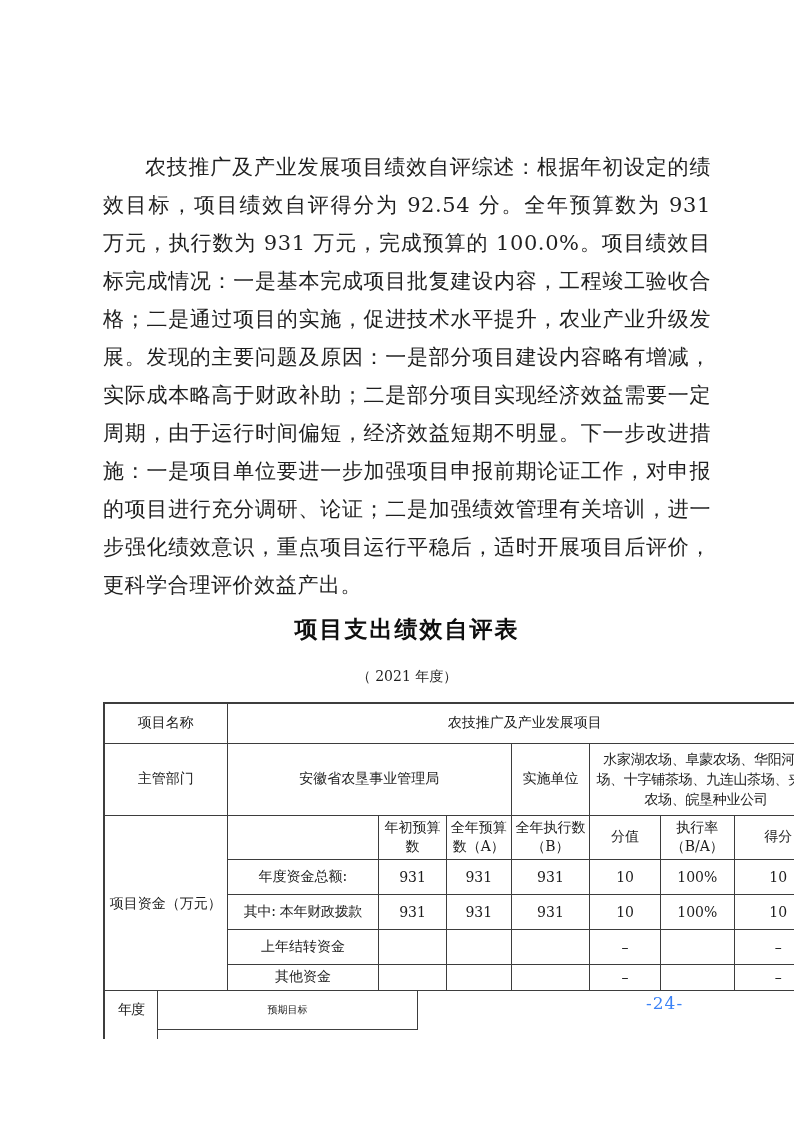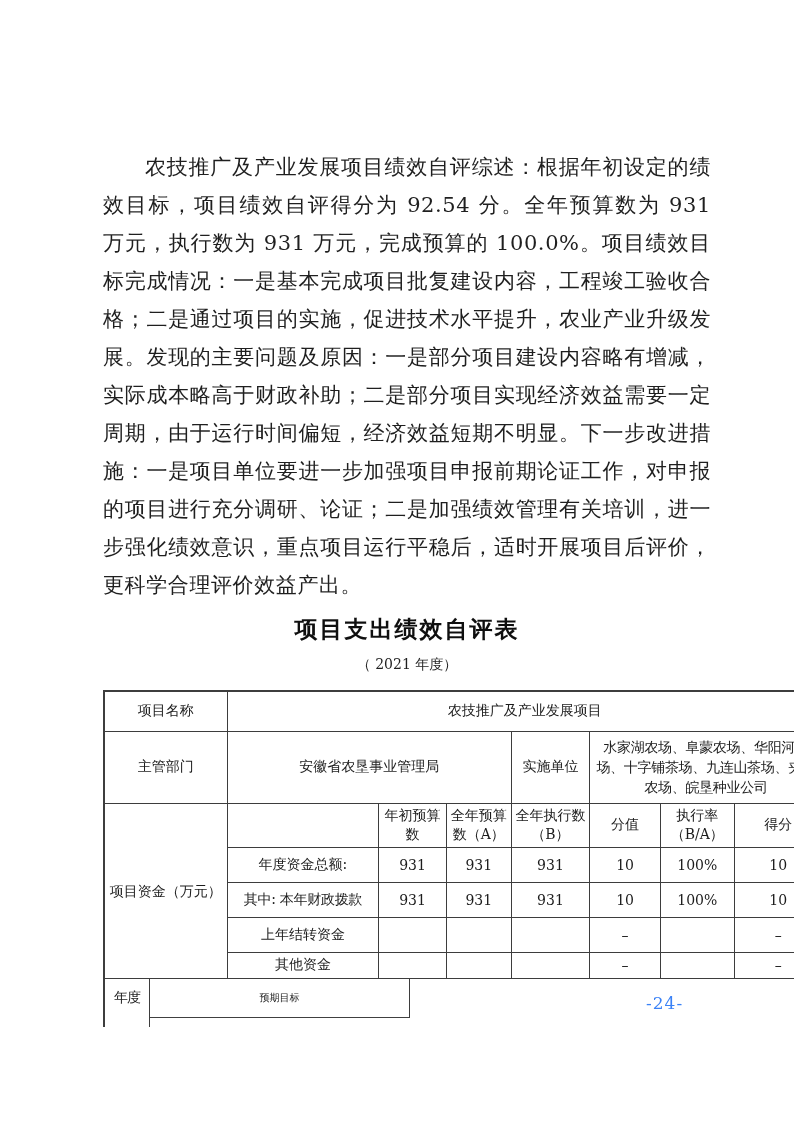--- a/index.html
+++ b/index.html
@@ -32,21 +32,21 @@
   .title {
     margin-top: 10px;
     text-align: center;
     font-family: "DejaVu Sans", "Liberation Sans", sans-serif;
     font-weight: bold;
     font-size: 23px;
     letter-spacing: 2px;
     color: #0f0f0f;
   }
   .subtitle {
-    margin-top: 11px;
+    margin-top: 23px;
     text-align: center;
     font-size: 14px;
     color: #1f1f1f;
   }
   table.selftable {
     margin-top: 16px;
     width: 721px;
     table-layout: fixed;
     border-collapse: collapse;
     border: 2px solid #3d3d3d;
@@ -66,21 +66,21 @@
   td.sub-tight { text-align: left; padding-left: 1px; padding-right: 1px; white-space: nowrap; letter-spacing: -0.3px; }
   td.impl { font-size: 14px; line-height: 20px; letter-spacing: -0.3px; padding: 2px 1px; }
   td.funds { line-height: 22px; }
   .bottom-row {
     display: flex;
     align-items: flex-start;
     width: 611px;
     height: 39px;
   }
   .br-year {
-    width: 47px;
+    width: 55px;
     height: 48px;
     border-left: 2px solid #3d3d3d;
     border-right: 1px solid #3d3d3d;
     display: flex;
     align-items: center;
     justify-content: center;
     padding-bottom: 9px;
     font-size: 14px;
     white-space: nowrap;
     letter-spacing: -1px;

